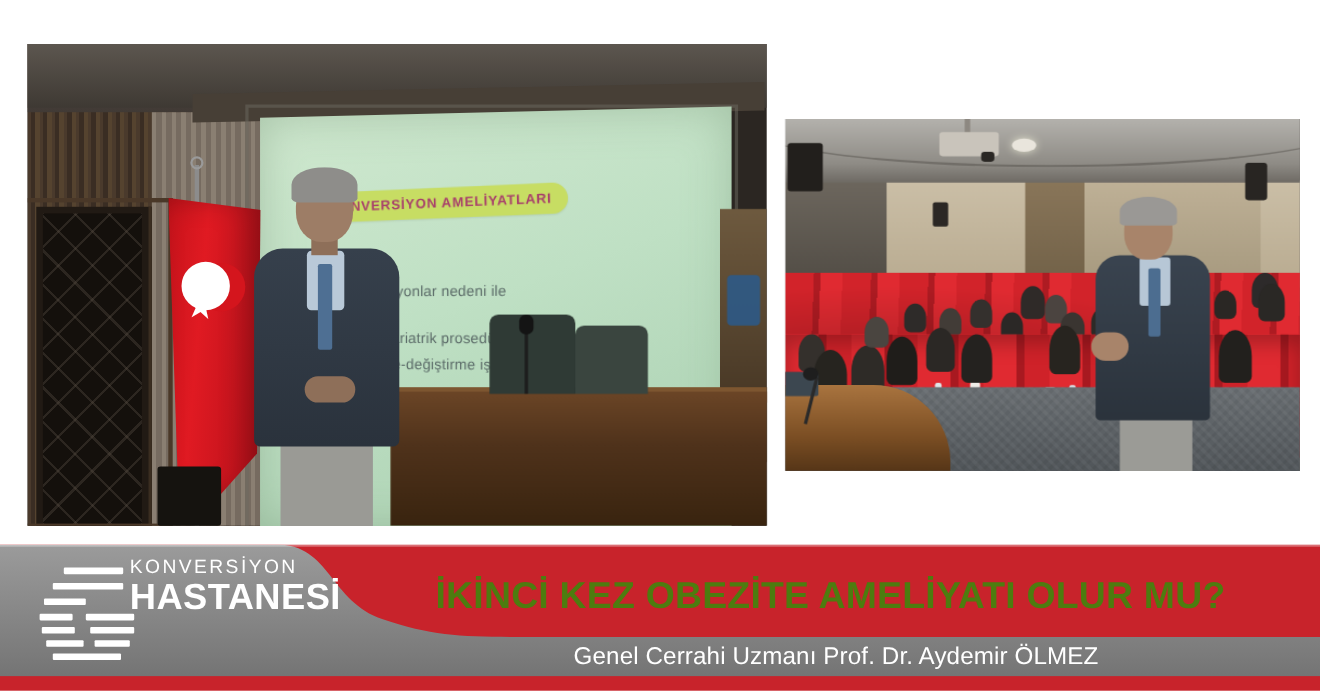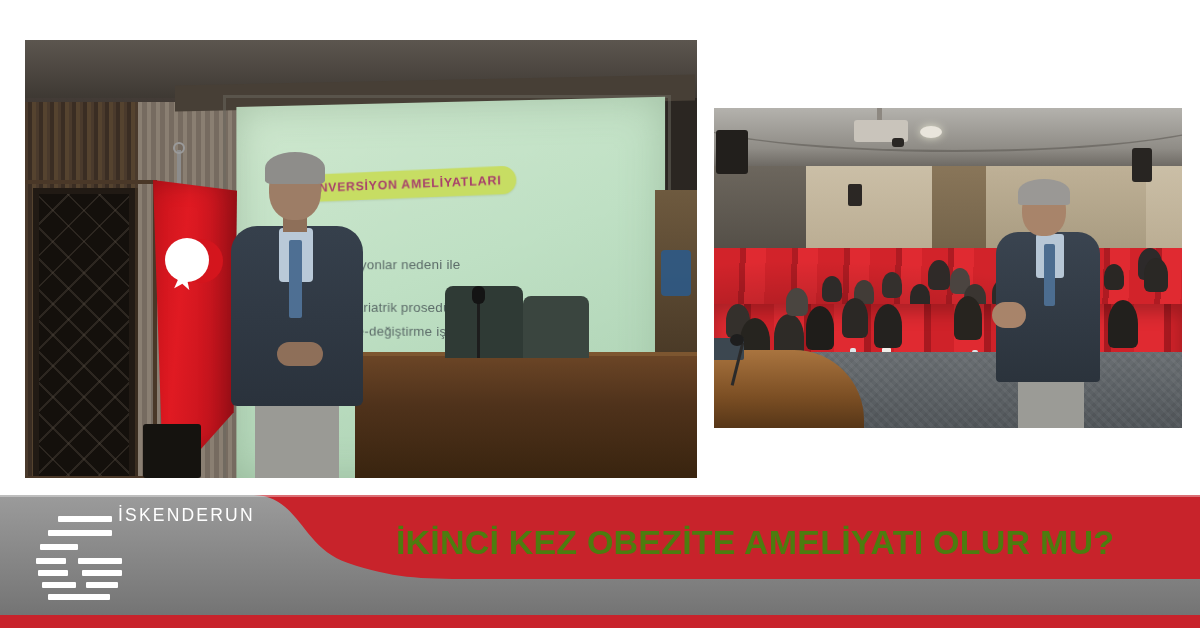--- a/index.html
+++ b/index.html
@@ -433,19 +433,21 @@
       <div class="logo-bar" style="left:0px;   top:48px; width:30px;"></div>
       <div class="logo-bar" style="left:42px;  top:48px; width:44px;"></div>
       <div class="logo-bar" style="left:2px;   top:60px; width:30px;"></div>
       <div class="logo-bar" style="left:46px;  top:60px; width:40px;"></div>
       <div class="logo-bar" style="left:6px;   top:72px; width:34px;"></div>
       <div class="logo-bar" style="left:50px;  top:72px; width:32px;"></div>
       <div class="logo-bar" style="left:12px;  top:84px; width:62px;"></div>
     </div>
 
     <div class="logo-words">
-      <div class="logo-w1">İSKENDERUN</div>
+      <div class="logo-w1">KONVERSİYON</div>
+      <div class="logo-w3">HASTANESİ</div>
     </div>
 
     <div class="headline">İKİNCİ KEZ OBEZİTE AMELİYATI OLUR MU?</div>
+    <div class="subline">Genel Cerrahi Uzmanı Prof. Dr. Aydemir ÖLMEZ</div>
   </div>
 
 </div>
 
 </body></html>

